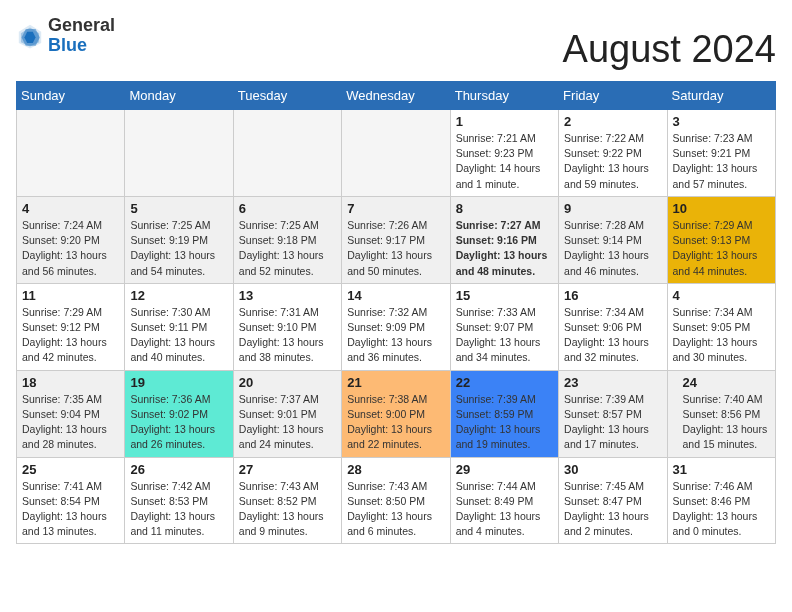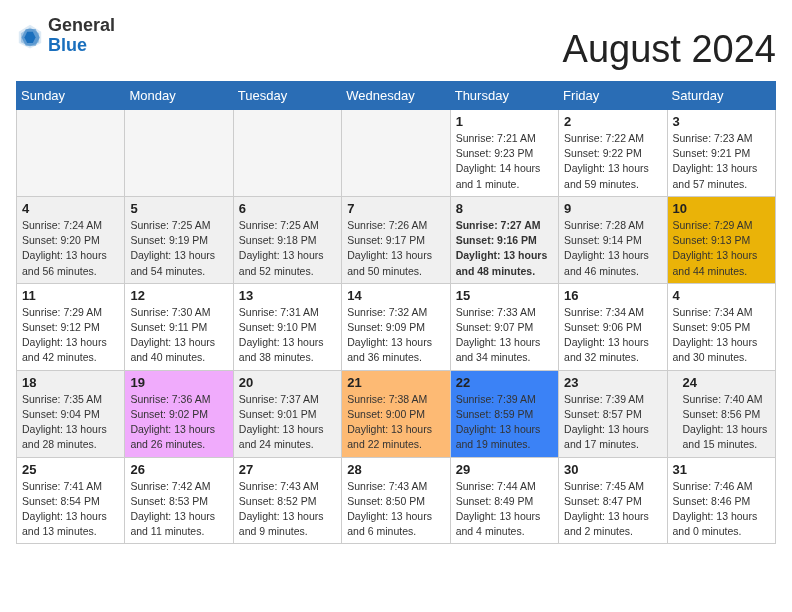--- a/index.html
+++ b/index.html
@@ -252,21 +252,21 @@
         </td>
       </tr>
       <tr style="background: rgb(245, 245, 245);">
         <td style="background: rgb(240, 240, 240);">
           <span class="day-num">18</span>
           <div class="day-detail" style="white-space: pre-line;">Sunrise: 7:35 AM
 Sunset: 9:04 PM
 Daylight: 13 hours
 and 28 minutes.</div>
         </td>
-        <td style="background: #f0abfc;">
+        <td style="background: #5eead4;">
           <span class="day-num">19</span>
           <div class="day-detail" style="white-space: pre-line;">Sunrise: 7:36 AM
 Sunset: 9:02 PM
 Daylight: 13 hours
 and 26 minutes.</div>
         </td>
         <td style="background: rgb(240, 240, 240);">
           <span class="day-num">20</span>
           <div class="day-detail" style="white-space: pre-line;">Sunrise: 7:37 AM
 Sunset: 9:01 PM

